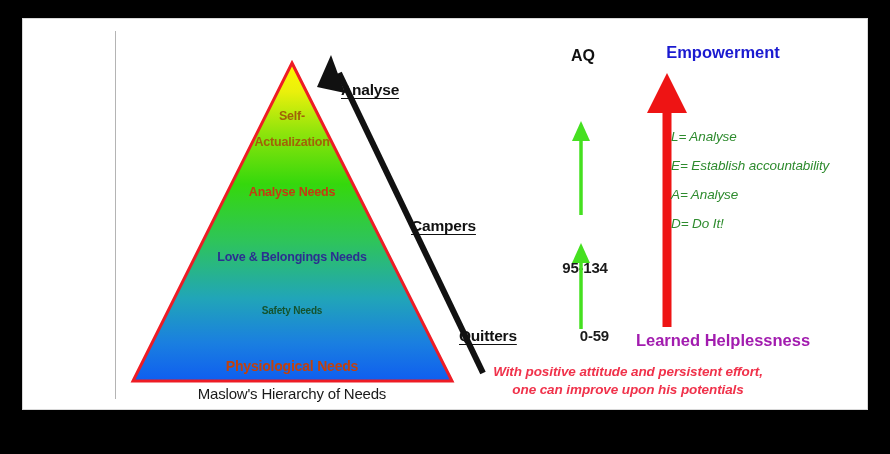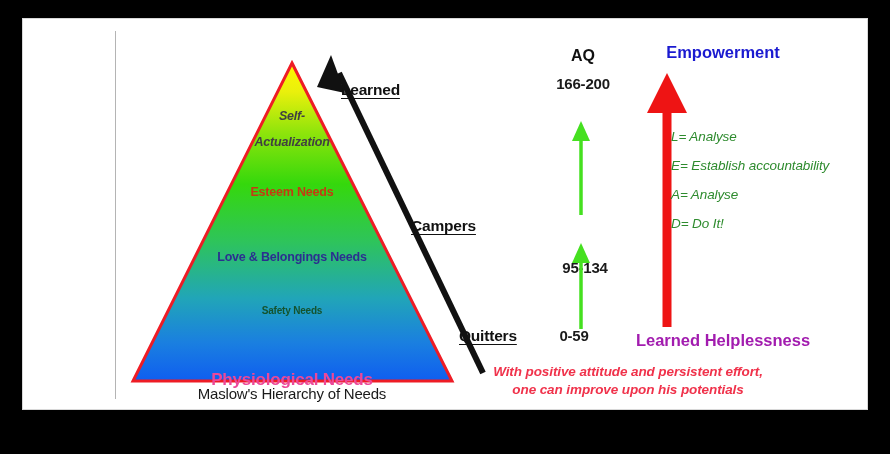--- a/index.html
+++ b/index.html
@@ -39,37 +39,37 @@
   #pyramid-svg { position:absolute; left:0; top:0; }
   .pyr-label {
     position:absolute;
     text-align:center;
     white-space:nowrap;
     font-weight:600;
     letter-spacing:-0.2px;
   }
   #lbl-selfact {
     left:0; top:60px; width:330px;
-    font-size:12.5px; color:#404040; line-height:26px;font-style:italic;
+    font-size:12.5px; color:#a16207; line-height:26px;
   }
   #lbl-esteem {
     left:0; top:142px; width:330px;
     font-size:12.5px; color:#c43b12;
   }
   #lbl-love {
     left:0; top:207px; width:330px;
     font-size:12.5px; color:#2b2f8f;
   }
   #lbl-safety {
     left:0; top:262px; width:330px;
     font-size:10px; color:#14532d;
   }
   #lbl-physio {
-    left:0; top:327px; width:330px;
-    font-size:17px; color:#ec4899;
+    left:0; top:315px; width:330px;
+    font-size:14px; color:#c2410c;
   }
   #maslow-caption {
     position:absolute;
     left:104px; top:366px;
     width:330px;
     text-align:center;
     font-size:15px;
     color:#1a1a1a;
     letter-spacing:-0.2px;
   }
@@ -110,21 +110,21 @@
   .aq-value {
     position:absolute;
     font-size:15px;
     font-weight:600;
     color:#1a1a1a;
     white-space:nowrap;
     letter-spacing:-0.2px;
   }
   #aq-high { left:510px; top:56px; width:100px; text-align:center; }
   #aq-mid  { left:512px; top:196px; width:100px; text-align:center;margin-top:44px; }
-  #aq-low  { left:516px; top:308px; width:70px;  text-align:center;   }
+  #aq-low  { left:516px; top:308px; width:70px;  text-align:right;   }
 
   #green-arrows-svg {
     position:absolute;
     left:520px; top:70px;
     width:80px; height:250px;
     pointer-events:none;
   }
 
   
   #empowerment {
@@ -203,39 +203,38 @@
             <stop offset="100%" stop-color="#0f5ef0"></stop>
           </linearGradient>
         </defs>
         <polygon points="183,20 343,338 24,338" fill="url(#pyrGrad)" stroke="#ee1c25" stroke-width="3" transform="translate(-18,0)"></polygon>
       </svg>
 
       <div class="pyr-label" id="lbl-selfact">
         <div>Self-</div>
         <div>Actualization</div>
       </div>
-      <div class="pyr-label" id="lbl-esteem">Esteem Needs</div>
+      <div class="pyr-label" id="lbl-esteem">Analyse Needs</div>
       <div class="pyr-label" id="lbl-love">Love &amp; Belongings Needs</div>
       <div class="pyr-label" id="lbl-safety">Safety Needs</div>
       <div class="pyr-label" id="lbl-physio">Physiological Needs</div>
     </div>
 
     <div id="maslow-caption">Maslow's Hierarchy of Needs</div>
 
     <svg id="black-arrow-svg" width="210" height="350" viewBox="0 0 210 350">
       <line x1="200" y1="340" x2="56" y2="40" stroke="#111" stroke-width="6" stroke-linecap="butt"></line>
       <polygon points="48,22 62,60 34,54" fill="#111"></polygon>
     </svg>
 
-    <div class="group-label" id="lbl-climbers">Learned</div>
+    <div class="group-label" id="lbl-climbers">Analyse</div>
     <div class="group-label" id="lbl-campers">Campers</div>
     <div class="group-label" id="lbl-quitters">Quitters</div>
 
     <div id="aq-title">AQ</div>
-    <div class="aq-value" id="aq-high">166-200</div>
     <div class="aq-value" id="aq-mid">95-134</div>
     <div class="aq-value" id="aq-low">0-59</div>
 
     <svg id="green-arrows-svg" width="80" height="250" viewBox="0 0 80 250">
 
       <line x1="38" y1="126" x2="38" y2="44" stroke="#45e020" stroke-width="3.5"></line>
       <polygon points="38,32 47,52 29,52" fill="#45e020"></polygon>
 
       <line x1="38" y1="240" x2="38" y2="166" stroke="#45e020" stroke-width="3.5"></line>
       <polygon points="38,154 47,174 29,174" fill="#45e020"></polygon>

